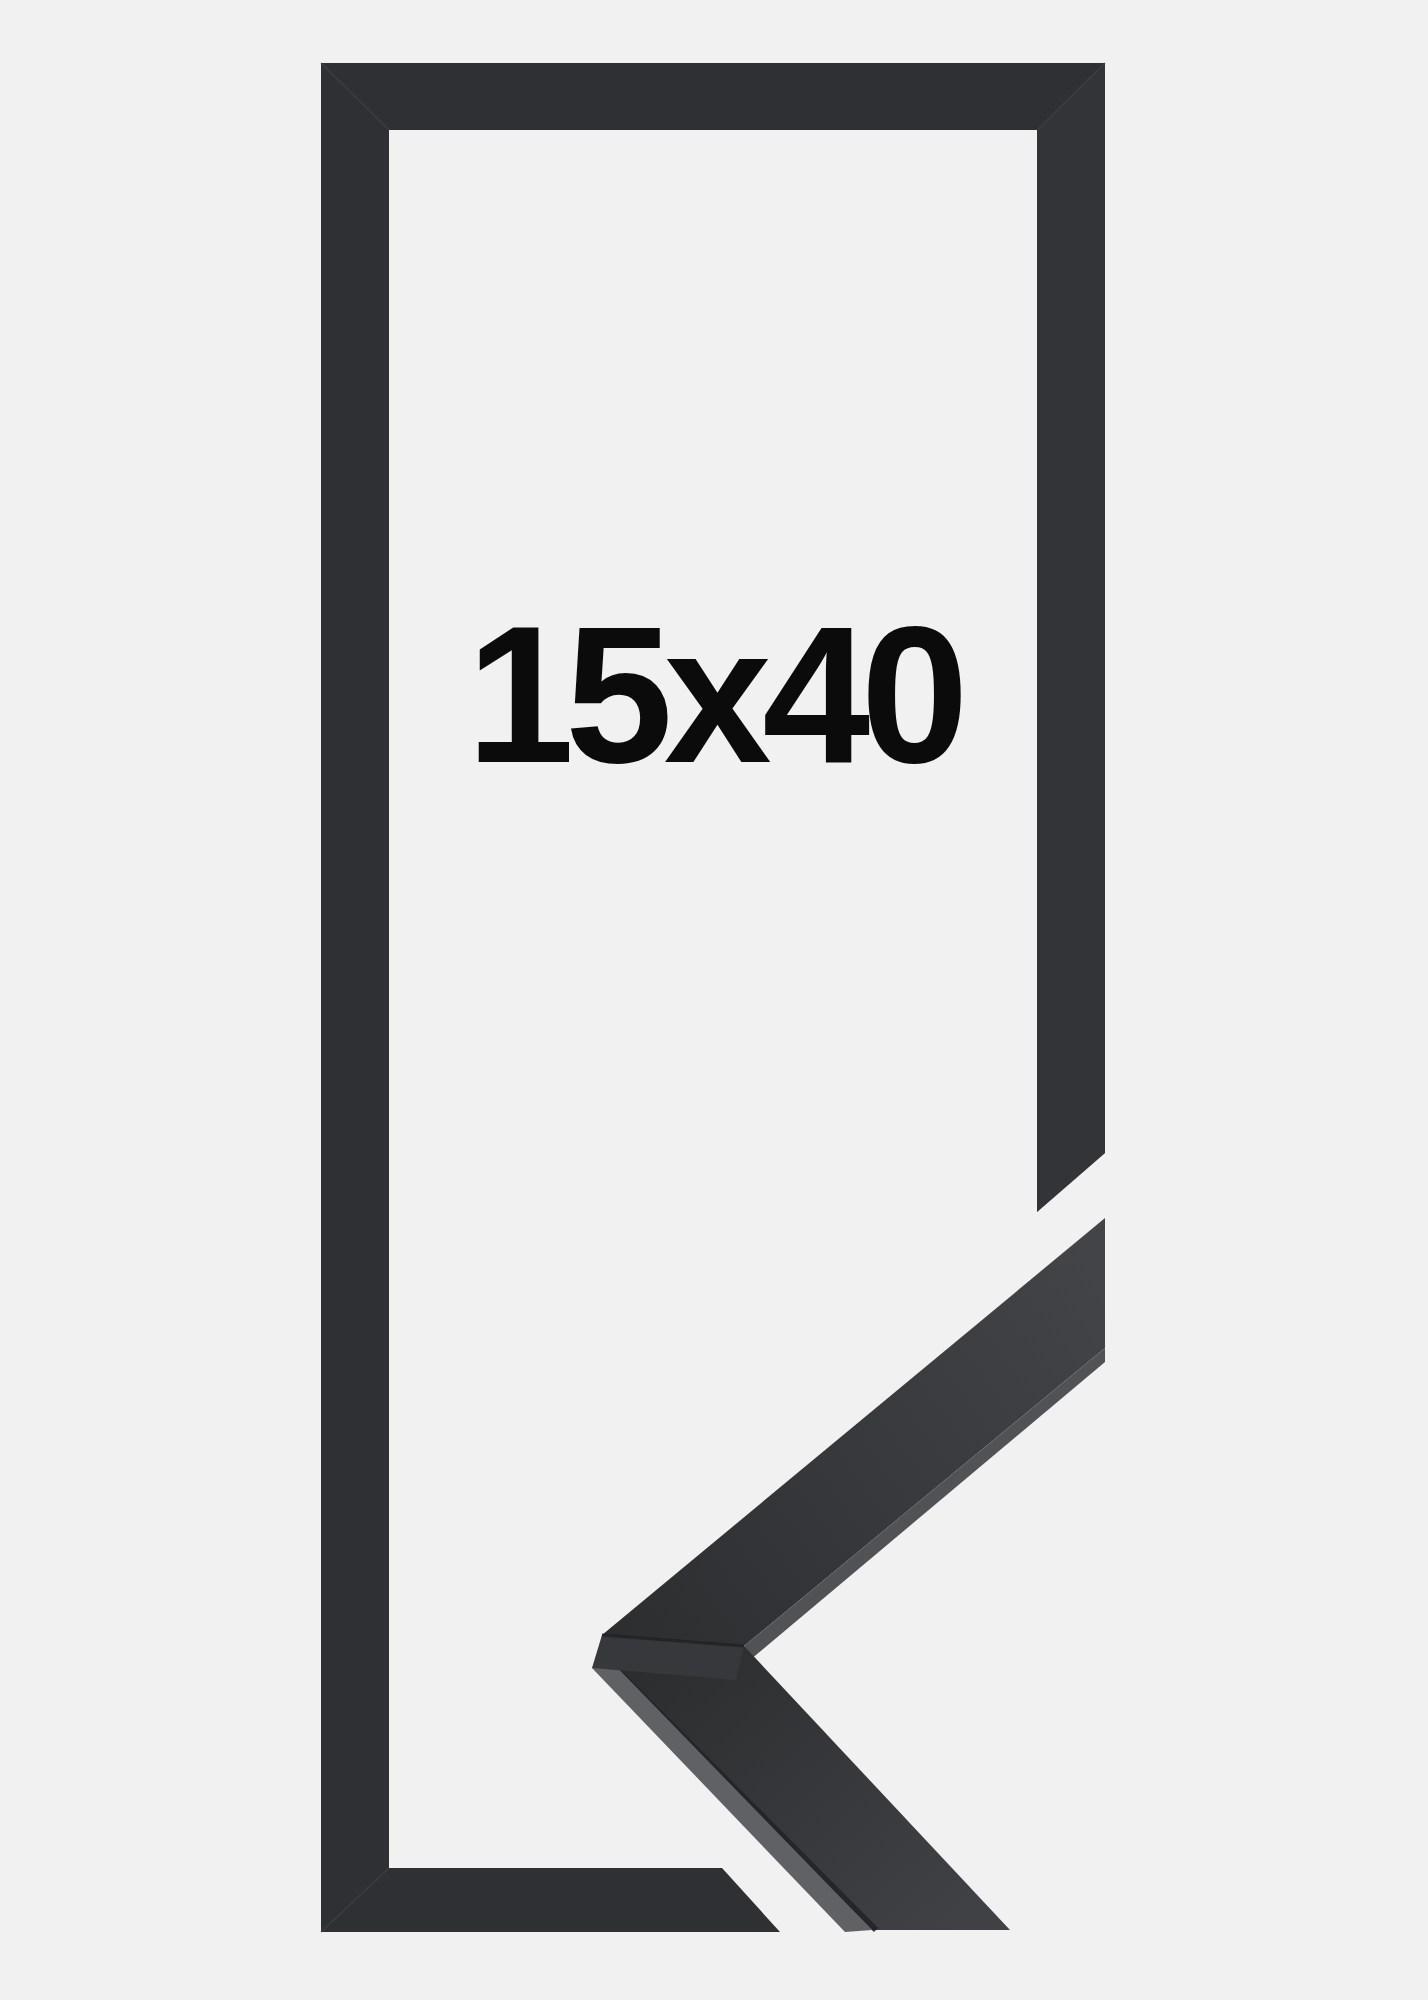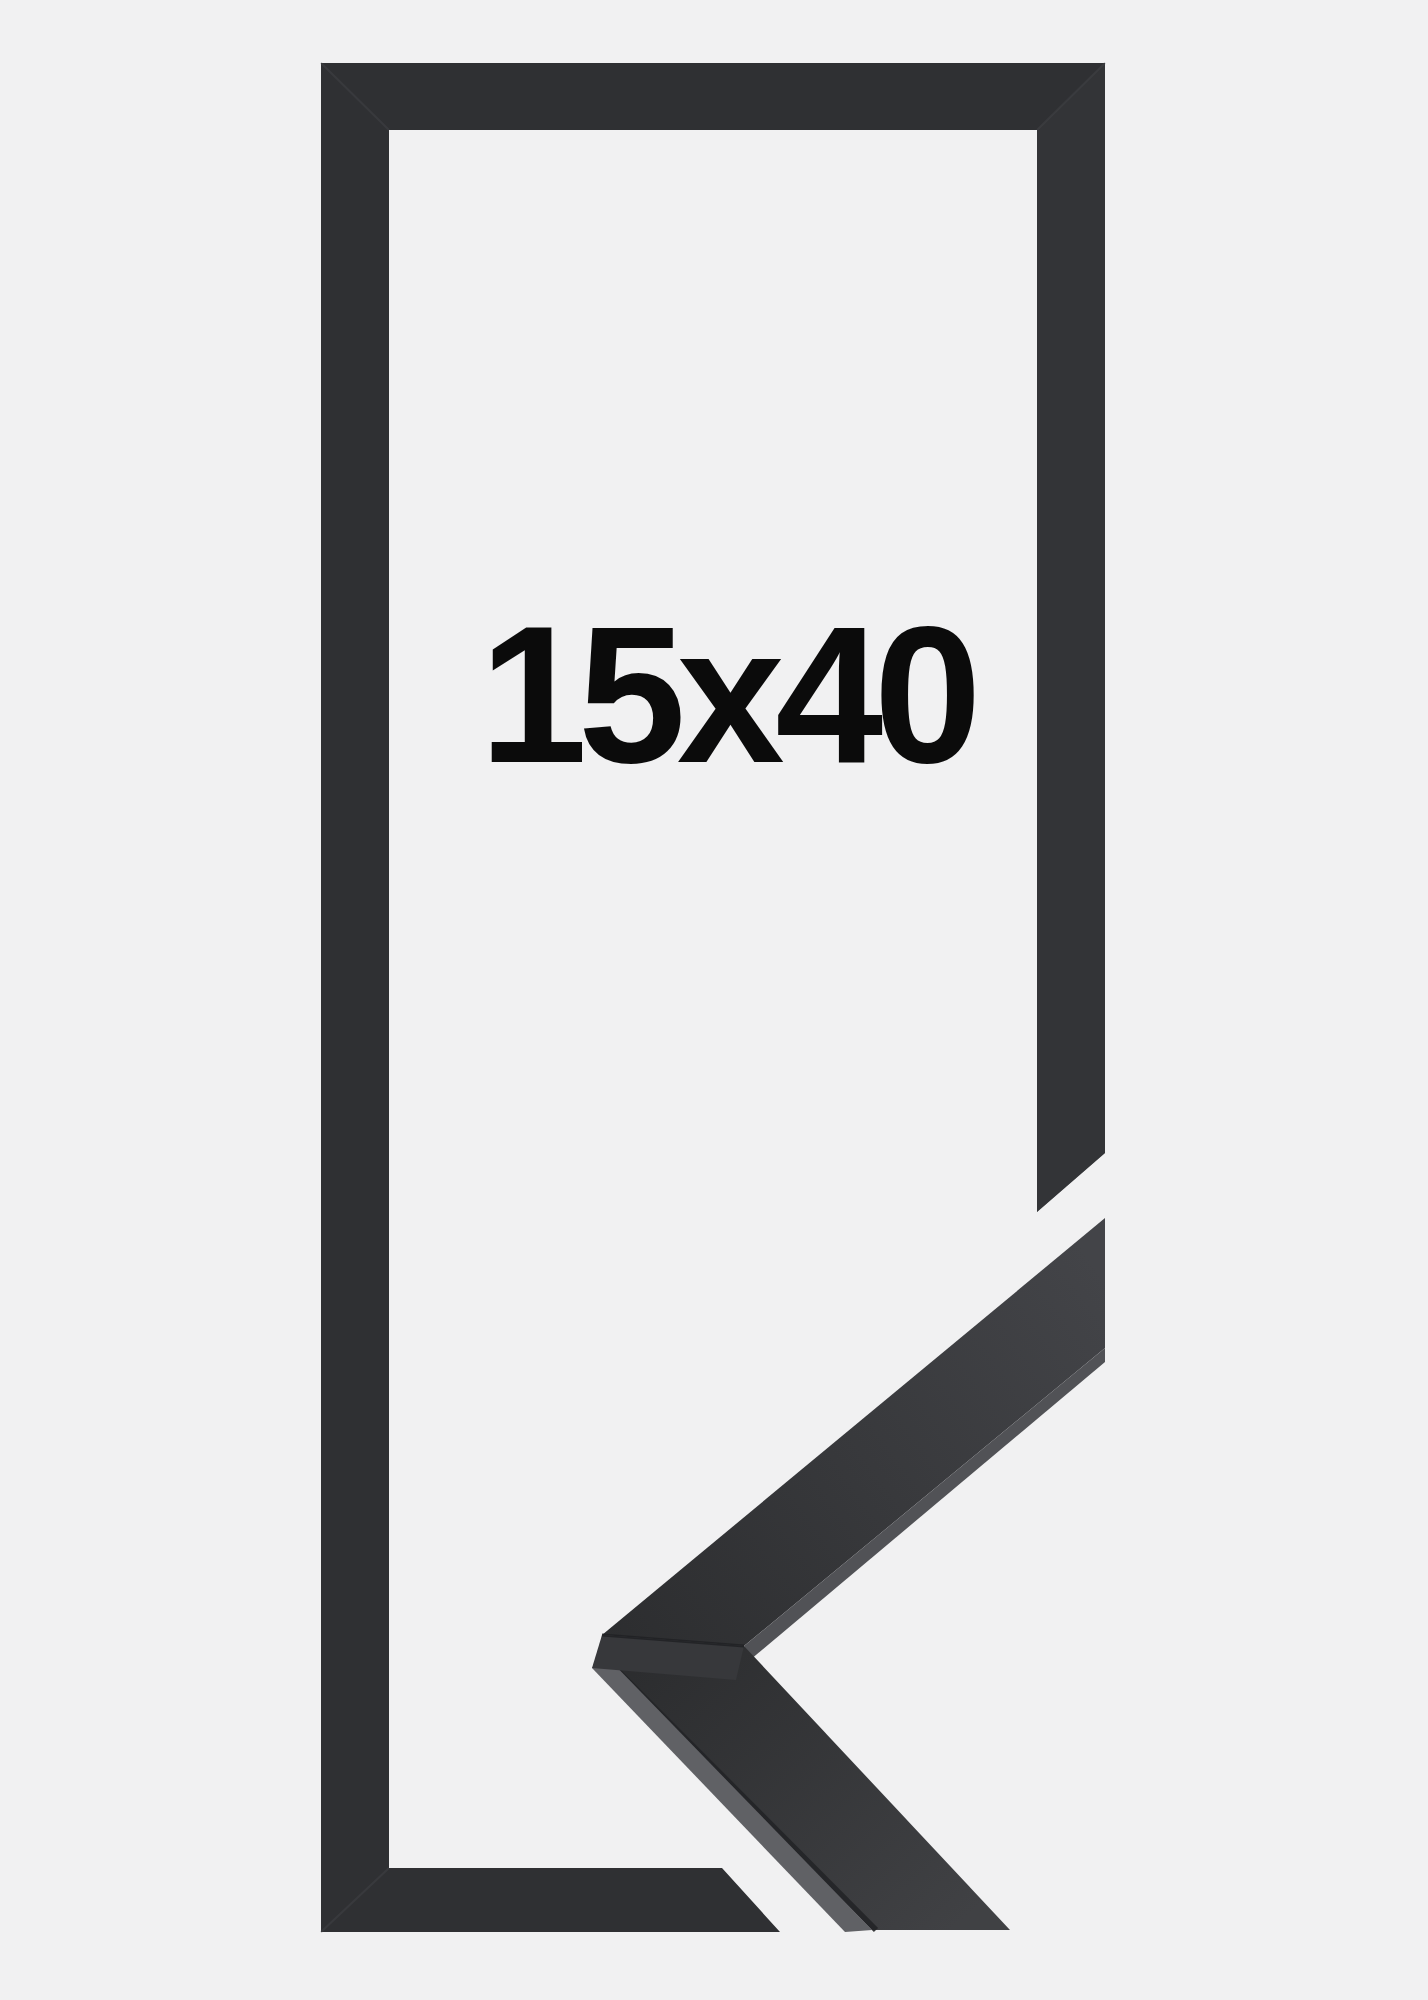--- a/index.html
+++ b/index.html
@@ -17,21 +17,21 @@
   .frame-art {
     position: absolute;
     left: 0;
     top: 0;
     width: 1428px;
     height: 2000px;
     display: block;
   }
   .size-label {
     position: absolute;
-    left: 402px;
+    left: 389px;
     top: 552px;
     width: 648px;
     height: 286px;
     display: flex;
     align-items: center;
     justify-content: center;
     font-size: 194px;
     font-weight: 700;
     line-height: 1;
     letter-spacing: -0.048em;

